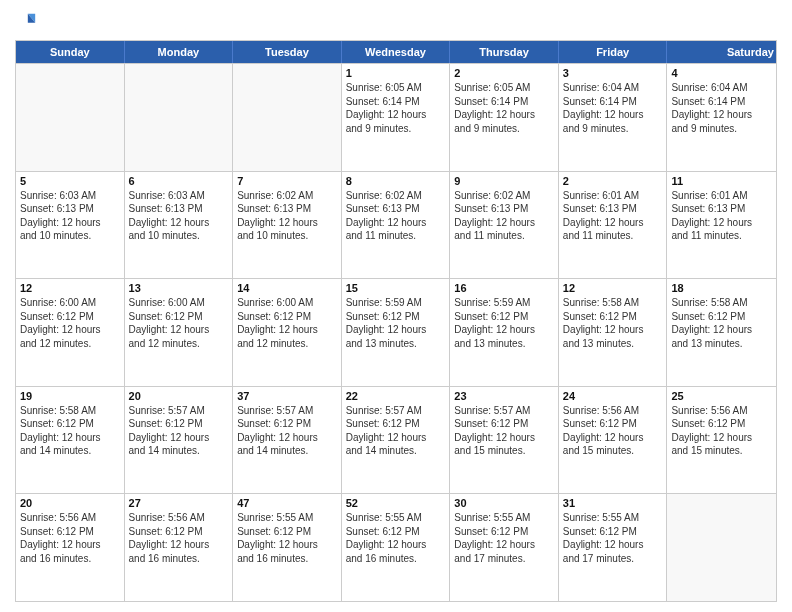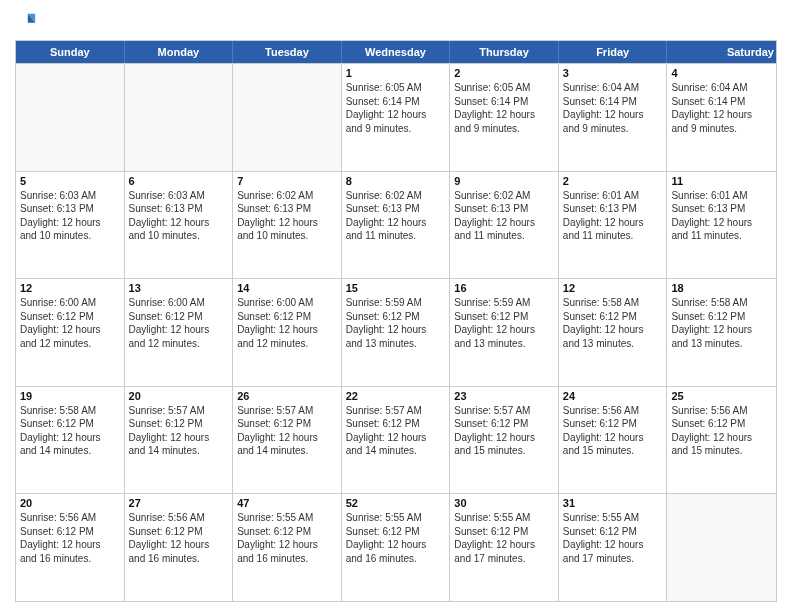--- a/index.html
+++ b/index.html
@@ -292,21 +292,21 @@
 and 14 minutes.</div>
           </div>
           <div class="cal-cell">
             <span class="day-num">20</span>
             <div class="cell-text" style="white-space: pre-line;">Sunrise: 5:57 AM
 Sunset: 6:12 PM
 Daylight: 12 hours
 and 14 minutes.</div>
           </div>
           <div class="cal-cell">
-            <span class="day-num">26</span>
+            <span class="day-num">37</span>
             <div class="cell-text" style="white-space: pre-line;">Sunrise: 5:57 AM
 Sunset: 6:12 PM
 Daylight: 12 hours
 and 14 minutes.</div>
           </div>
           <div class="cal-cell">
             <span class="day-num">22</span>
             <div class="cell-text" style="white-space: pre-line;">Sunrise: 5:57 AM
 Sunset: 6:12 PM
 Daylight: 12 hours

